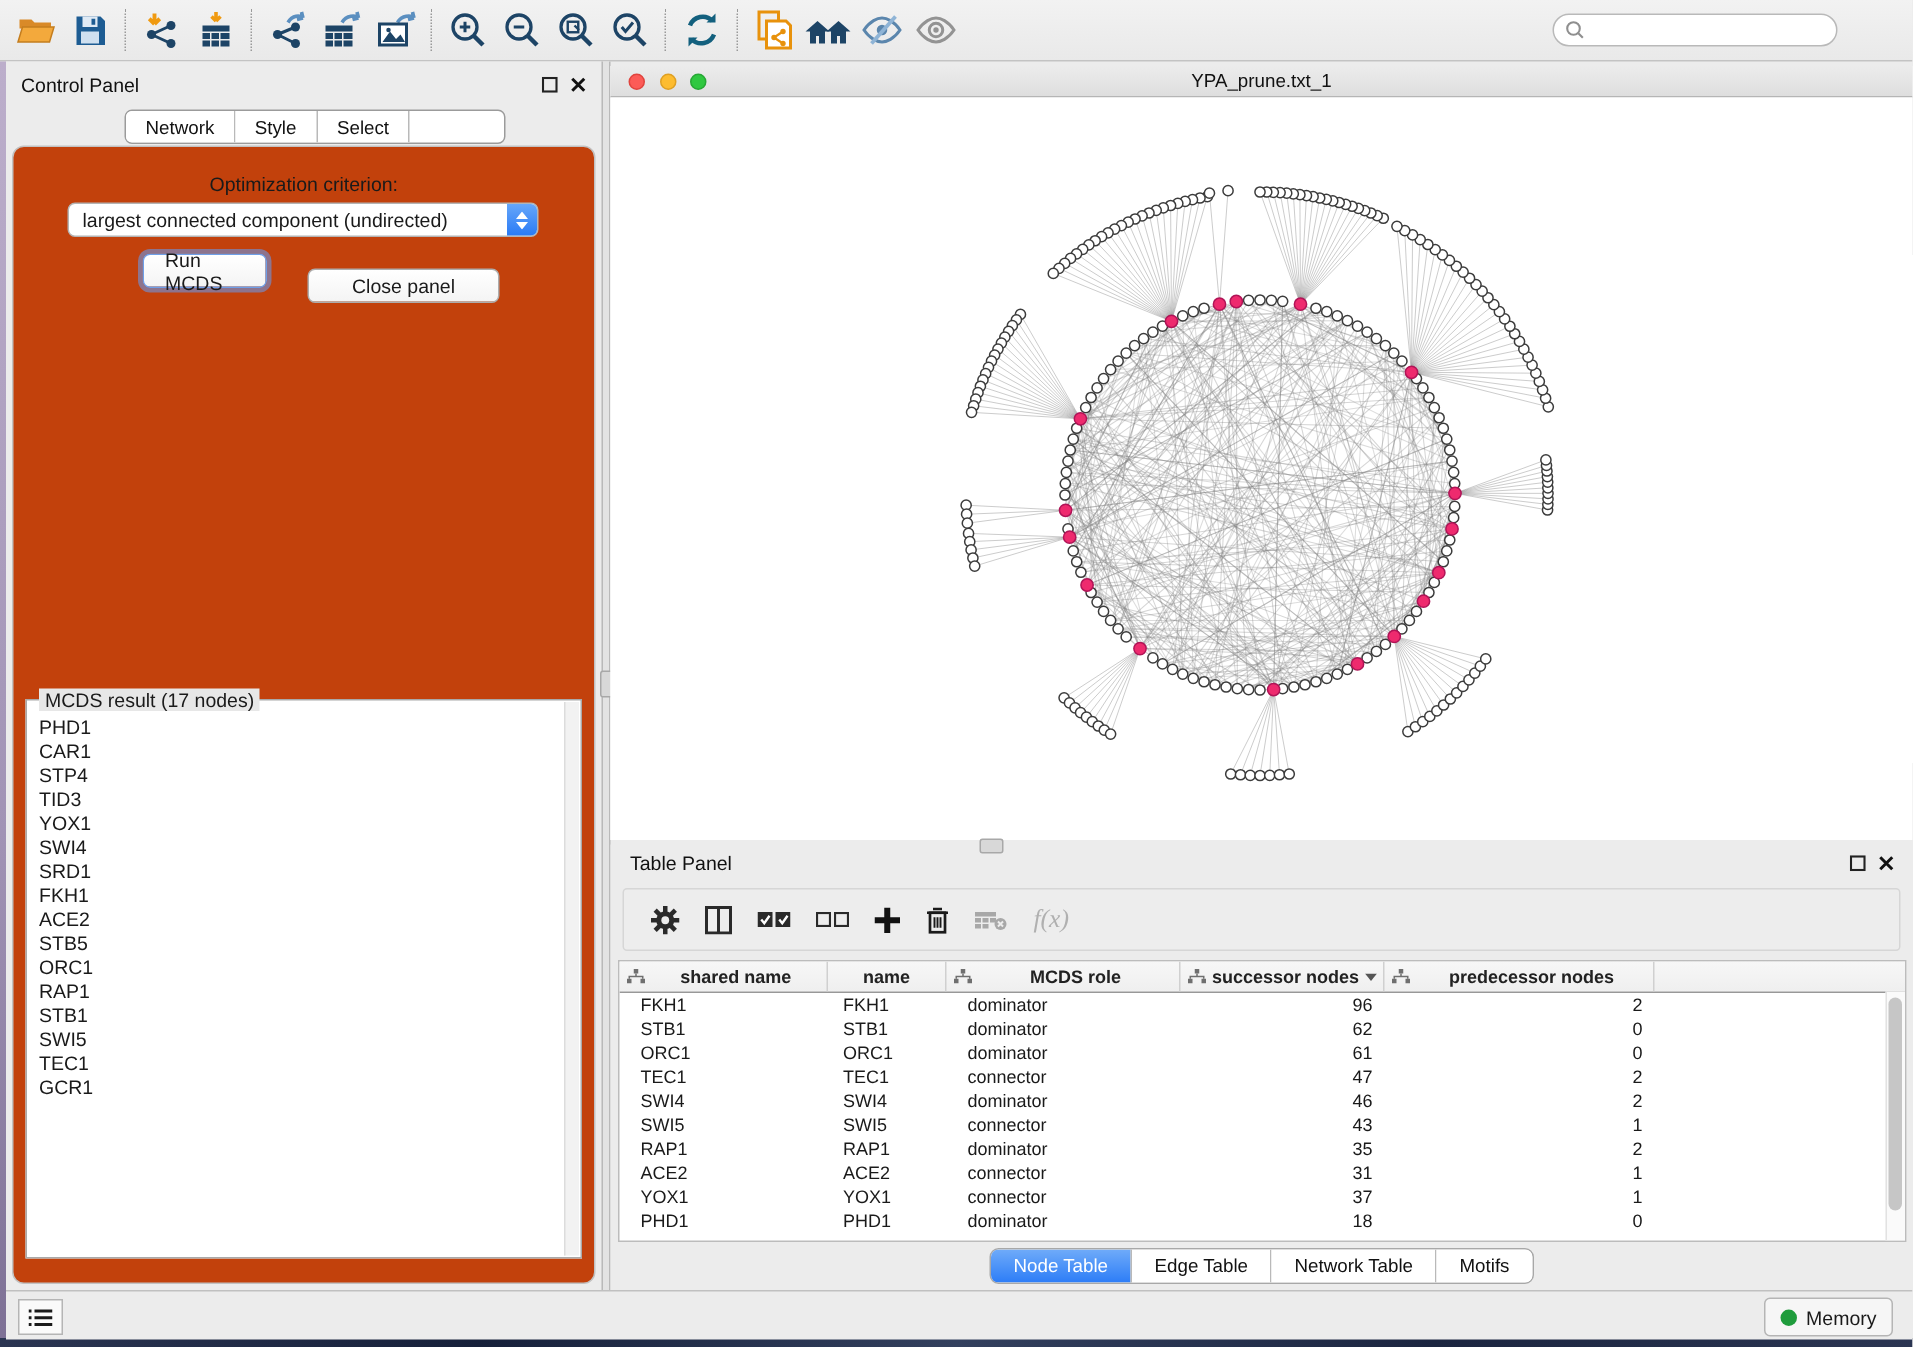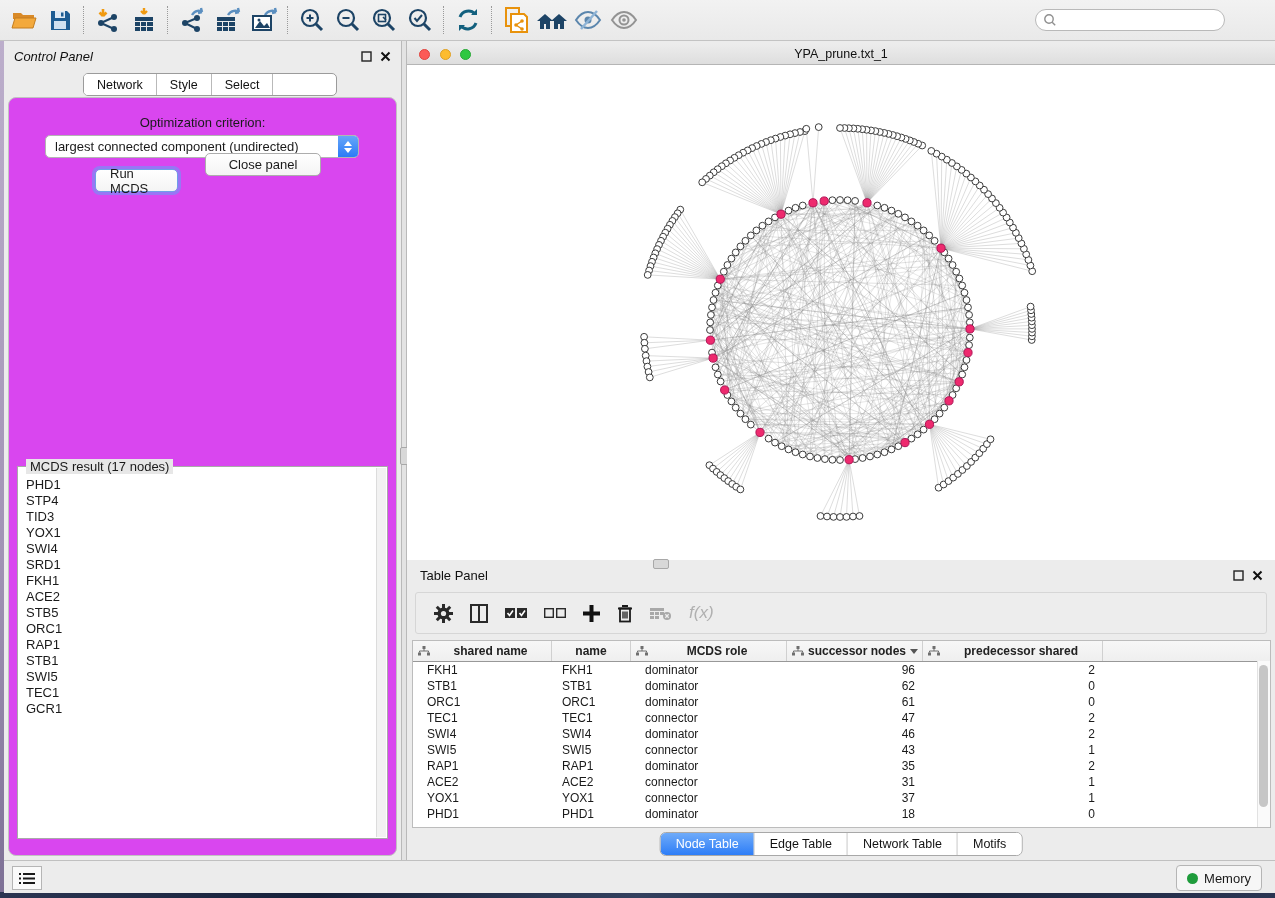--- a/index.html
+++ b/index.html
@@ -19,40 +19,40 @@
   .tb-sep{width:1px;height:28px;border-left:1px dotted #9a9a9a;margin:0 5px;flex:0 0 auto;}
   .search-wrap{position:absolute;right:50px;top:9px;width:190px;height:22px;background:#fff;
     border:1px solid #b9b9b9;border-radius:12px;display:flex;align-items:center;padding-left:7px;box-sizing:border-box;}
   .search-input{border:none;outline:none;background:transparent;flex:1;font-size:12px;height:18px;
     font-family:"Liberation Sans",sans-serif;}
   
   .panel-title{font-size:13px;color:#111;}
   .win-ctrls{display:flex;gap:8px;align-items:center;}
   
   .control-panel{position:absolute;left:4px;top:41px;width:397px;height:819px;background:#ececec;}
-  .cp-head{position:absolute;left:10px;top:8px;right:10px;display:flex;justify-content:space-between;align-items:center;font-style:italic;}
+  .cp-head{position:absolute;left:10px;top:8px;right:10px;display:flex;justify-content:space-between;align-items:center;}
   .seg-tabs{position:absolute;left:79px;top:32px;display:flex;height:21px;
     border:1px solid #9b9b9b;border-radius:5px;overflow:hidden;background:#fff;}
   .seg{padding:0 13px;font-size:12.5px;display:flex;align-items:center;background:#fff;
     border-right:1px solid #b9b9b9;color:#111;}
   .seg:last-child{border-right:none;}
   .seg.sel{background:linear-gradient(#6fabf9,#2d7df7);color:#fff;margin-top:44px;}
-  .cp-inner{position:absolute;left:4px;top:56px;width:387px;height:757px;background:#d946ef;
+  .cp-inner{position:absolute;left:4px;top:56px;width:387px;height:757px;background:#c2410c;
     border:1px solid #c2c2c2;border-radius:8px;}
   .opt-label{position:absolute;left:0;top:17px;width:100%;text-align:center;font-size:13px;}
   .dropdown{position:absolute;left:36px;top:37px;width:314px;height:23px;background:#fff;
     border:1px solid #b4b4b4;border-radius:5px;display:flex;align-items:center;box-sizing:border-box;}
   .dd-text{flex:1;font-size:13px;padding-left:9px;white-space:nowrap;overflow:hidden;}
   .dd-step{width:20px;height:21px;border-radius:0 4px 4px 0;background:linear-gradient(#66a6f9,#2a7bf6);
     display:flex;flex-direction:column;align-items:center;justify-content:center;gap:2px;}
   .btn{height:23px;background:linear-gradient(#ffffff,#f4f4f4);border:1px solid #adadad;border-radius:5px;
     font-size:13px;display:flex;align-items:center;justify-content:center;padding:0 14px;box-sizing:border-box;}
   .btn.focus{box-shadow:0 0 0 3px rgba(98,158,250,.55);border-color:#6f9fe8;}
   .run-btn{position:absolute;left:86px;top:71px;width:83px;}
-  .closep-btn{position:absolute;left:196px;top:55px;width:116px;}
+  .closep-btn{position:absolute;left:196px;top:81px;width:128px;}
   .result-group{position:absolute;left:8px;top:368px;width:369px;height:371px;background:#fff;
     border:1px solid #a9a9a9;}
   .result-label{position:absolute;left:8px;top:-8px;background:#e7e7e7;padding:0 4px;font-size:13px;}
   .result-list{position:absolute;left:1px;top:10px;bottom:1px;right:10px;overflow:hidden;font-size:13px;}
   .result-list .list-item{height:16px;line-height:16px;padding-left:7px;}
   .result-scroll{position:absolute;right:1px;top:1px;bottom:1px;width:9px;background:#f2f2f2;border-left:1px solid #dcdcdc;}
   
   .v-splitter{position:absolute;left:401px;top:41px;width:6px;height:819px;background:#e3e3e3;
     border-left:1px solid #b9b9b9;border-right:1px solid #b9b9b9;box-sizing:border-box;}
   .v-handle{position:absolute;left:-2px;top:406px;width:9px;height:16px;background:#d8d8d8;
@@ -68,21 +68,21 @@
   .t-yellow{left:33px;background:#fdbc2f;border:1px solid #dfa023;box-sizing:border-box;}
   .t-green{left:53px;background:#2fc840;border:1px solid #27a835;box-sizing:border-box;}
   .net-title{position:absolute;left:0;top:3px;width:100%;text-align:center;font-size:12.5px;color:#111;}
   .net-canvas{position:absolute;left:0;top:21px;width:868px;height:495px;background:#fff;}
   
   .table-panel{position:absolute;left:407px;top:563px;width:868px;height:297px;background:#ececec;}
   .tp-head{position:absolute;left:13px;top:5px;right:12px;display:flex;justify-content:space-between;align-items:center;}
   .tp-toolbar{position:absolute;left:8px;top:29px;width:852px;height:42px;background:#ededed;
     border:1px solid #d6d6d6;border-radius:3px;display:flex;align-items:center;gap:17px;padding-left:18px;box-sizing:border-box;}
   .tpt-icon{display:flex;align-items:center;justify-content:center;}
-  .fx{font-family:Liberation Sans, sans-serif;font-style:italic;font-size:17px;color:#b0b0b0;}
+  .fx{font-family:Liberation Serif, serif;font-style:italic;font-size:17px;color:#b0b0b0;}
   .table-wrap{position:absolute;left:5px;top:77px;width:859px;height:188px;background:#fff;
     border:1px solid #bcbcbc;box-sizing:border-box;overflow:hidden;}
   .thead{display:flex;height:20px;border-bottom:1px solid #989898;background:linear-gradient(#f7f7f7,#efefef);}
   .th{display:flex;align-items:center;border-right:1px solid #d0d0d0;box-sizing:border-box;font-size:12px;color:#222;}
   .th .lab{flex:1;text-align:center;white-space:nowrap;overflow:hidden;font-weight:bold;}
   .th .hicon{margin-left:5px;flex:0 0 auto;}
   .sortchev{margin-right:4px;flex:0 0 auto;}
   .trow{display:flex;height:16px;font-size:12px;align-items:center;}
   .td{white-space:nowrap;overflow:hidden;box-sizing:border-box;}
   .tbl-scroll{position:absolute;right:0;top:20px;bottom:0;width:12px;background:#fafafa;border-left:1px solid #e2e2e2;}
@@ -324,20 +324,21 @@
             <path d="M0 0l4 5 4-5z" fill="#fff"></path>
           </svg>
       </span>
     </div>
     <div class="btn focus run-btn">Run MCDS</div>
     <div class="btn closep-btn">Close panel</div>
     <div class="result-group">
       <span class="result-label">MCDS result (17 nodes)</span>
       <div class="result-list" id="mcds-list">
           <div class="list-item">PHD1</div>
+          <div class="list-item">CAR1</div>
           <div class="list-item">STP4</div>
           <div class="list-item">TID3</div>
           <div class="list-item">YOX1</div>
           <div class="list-item">SWI4</div>
           <div class="list-item">SRD1</div>
           <div class="list-item">FKH1</div>
           <div class="list-item">ACE2</div>
           <div class="list-item">STB5</div>
           <div class="list-item">ORC1</div>
           <div class="list-item">RAP1</div>
@@ -1269,21 +1270,21 @@
           <span class="hicon">
             <svg width="12" height="10" viewBox="0 0 12 10">
               <g fill="#6f6f6f">
                 <rect x="4.5" y="0" width="3" height="3"></rect>
                 <rect x="0" y="6.5" width="3" height="3"></rect>
                 <rect x="9" y="6.5" width="3" height="3"></rect>
               </g>
               <path d="M6 3v2M1.5 6.5V5h9v1.5" stroke="#6f6f6f" fill="none"></path>
             </svg>
           </span>
-          <span class="lab">predecessor shared</span>
+          <span class="lab">predecessor nodes</span>
         </div>
       </div>
     <div id="tbody">
         <div class="trow">
           <div class="td" style="width: 139px; text-align: left; padding: 0px 0px 0px 14px;">FKH1</div>
           <div class="td" style="width: 79px; text-align: left; padding: 0px 0px 0px 10px;">FKH1</div>
           <div class="td" style="width: 156px; text-align: left; padding: 0px 0px 0px 14px;">dominator</div>
           <div class="td" style="width: 136px; text-align: right; padding: 0px 8px 0px 0px;">96</div>
           <div class="td" style="width: 180px; text-align: right; padding: 0px 8px 0px 0px;">2</div>
         </div>

